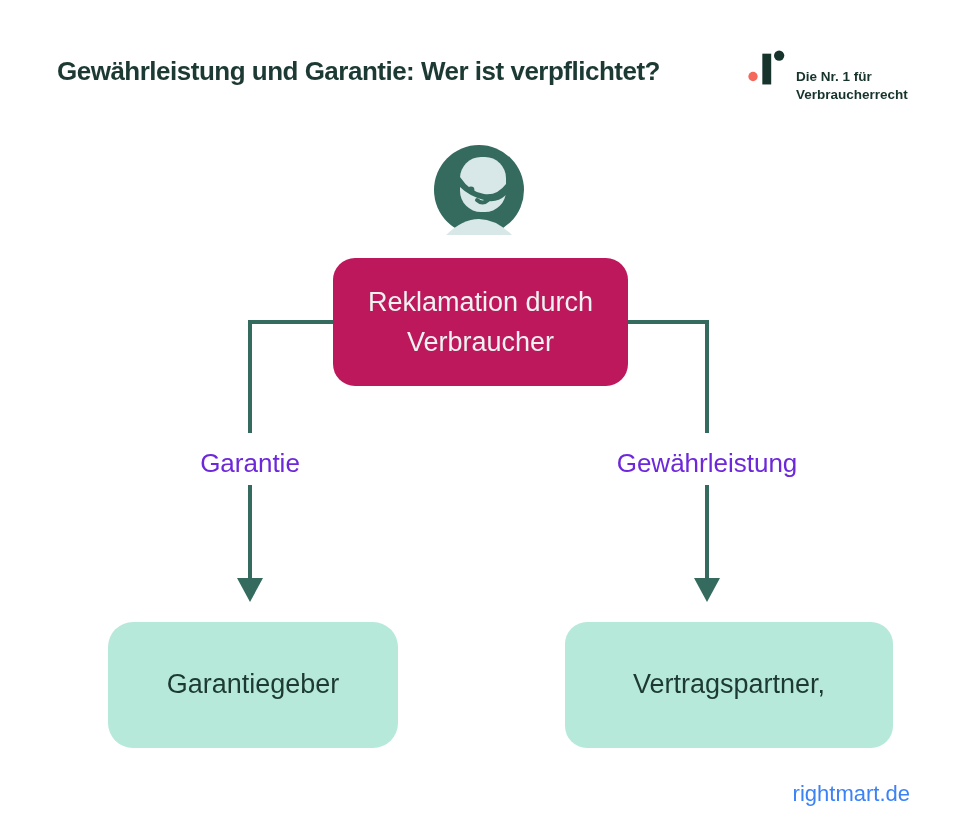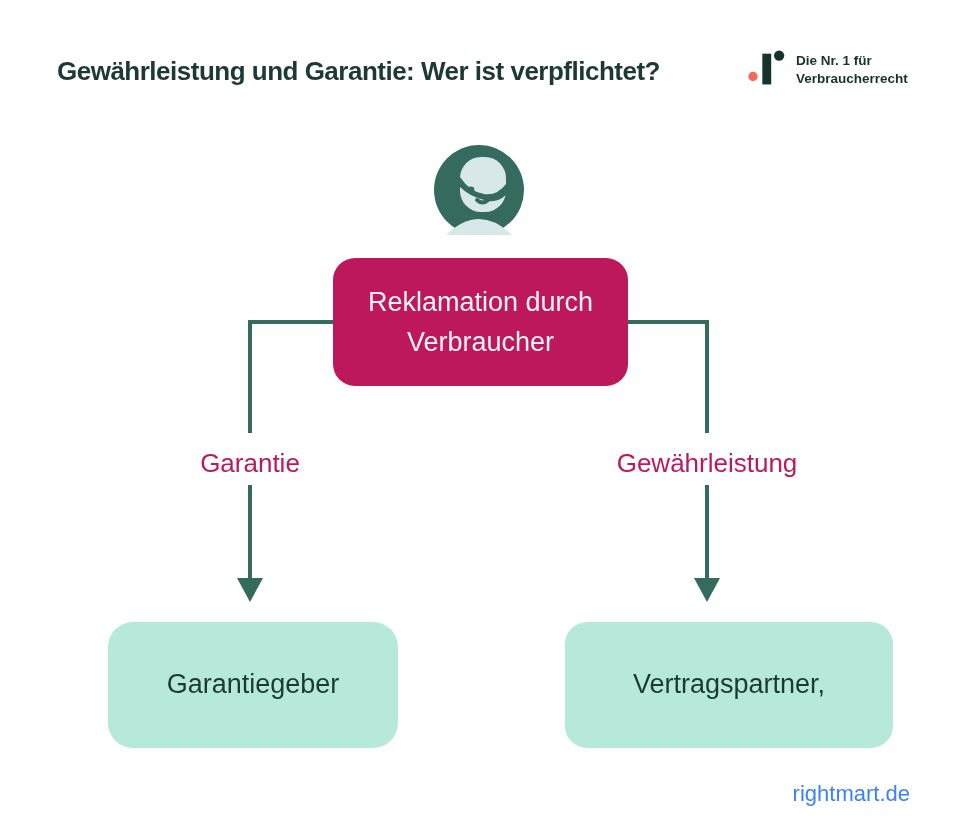--- a/index.html
+++ b/index.html
@@ -17,21 +17,21 @@
     left: 57px; top: 56px;
     font-size: 26px; font-weight: 700; letter-spacing: -0.5px;
     color: #1C3A33;
   }
   .logo {
     left: 746px; top: 49px;
     display: flex; align-items: flex-start; gap: 8px;
   }
   .logo-text {
     font-size: 13.5px; font-weight: 700; line-height: 1.3;
-    color: #16332C; padding-top: 3px;
+    color: #16332C; padding-top: 3px; margin-top: 16px;
   }
 
   
   .avatar { left: 434px; top: 145px; width: 90px; height: 90px; }
 
   
   .consumer-box {
     left: 333px; top: 258px; width: 295px; height: 128px;
     background: #be185d; border-radius: 22px;
     display: flex; flex-direction: column; justify-content: center; align-items: center;
@@ -59,21 +59,21 @@
     border-left: 13px solid transparent;
     border-right: 13px solid transparent;
     border-top: 24px solid #356A5E;
   }
   .arrow-left  { left: 237px; top: 578px; }
   .arrow-right { left: 694px; top: 578px; }
 
   
   .branch-label {
     top: 446px; transform: translateX(-50%);
-    font-size: 26px; color: #be185d; white-space: nowrap;
+    font-size: 26px; color: #6d28d9; white-space: nowrap;
     background: #ffffff; padding: 2px 4px;
   }
   .branch-label.left  { left: 250px; }
   .branch-label.right { left: 707px; }
 
   
   .footer-site {
     right: 55px; top: 781px;
     font-size: 22px; color: #3b82f6;
   }

